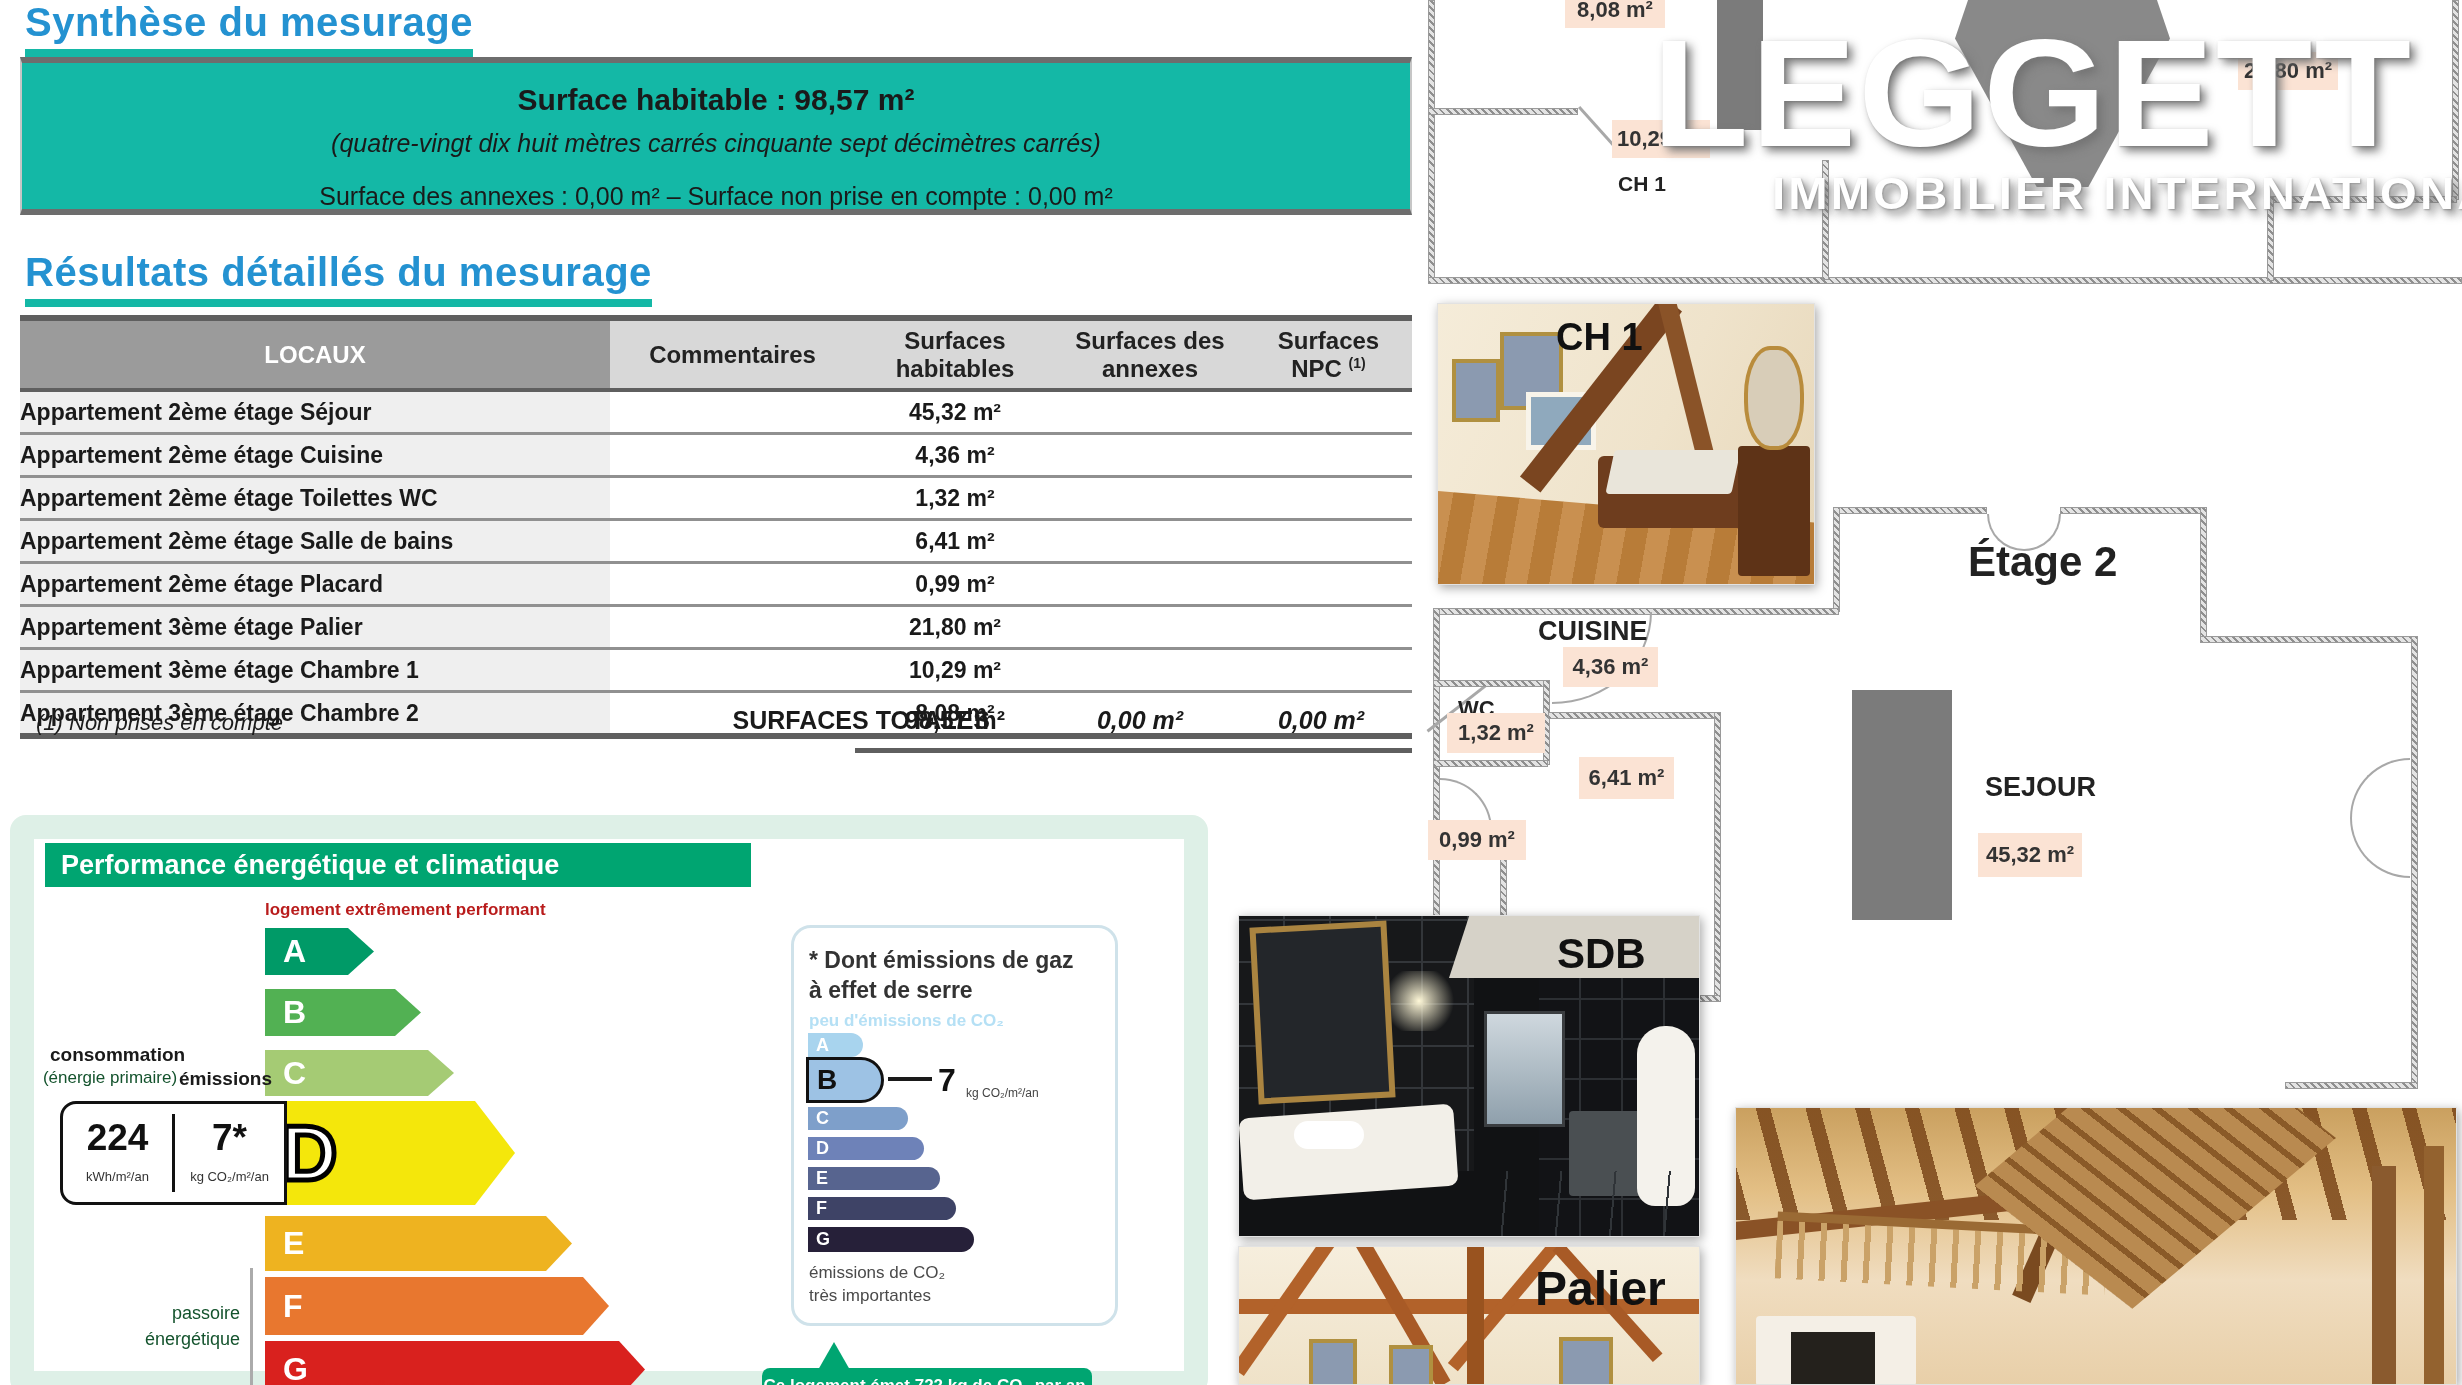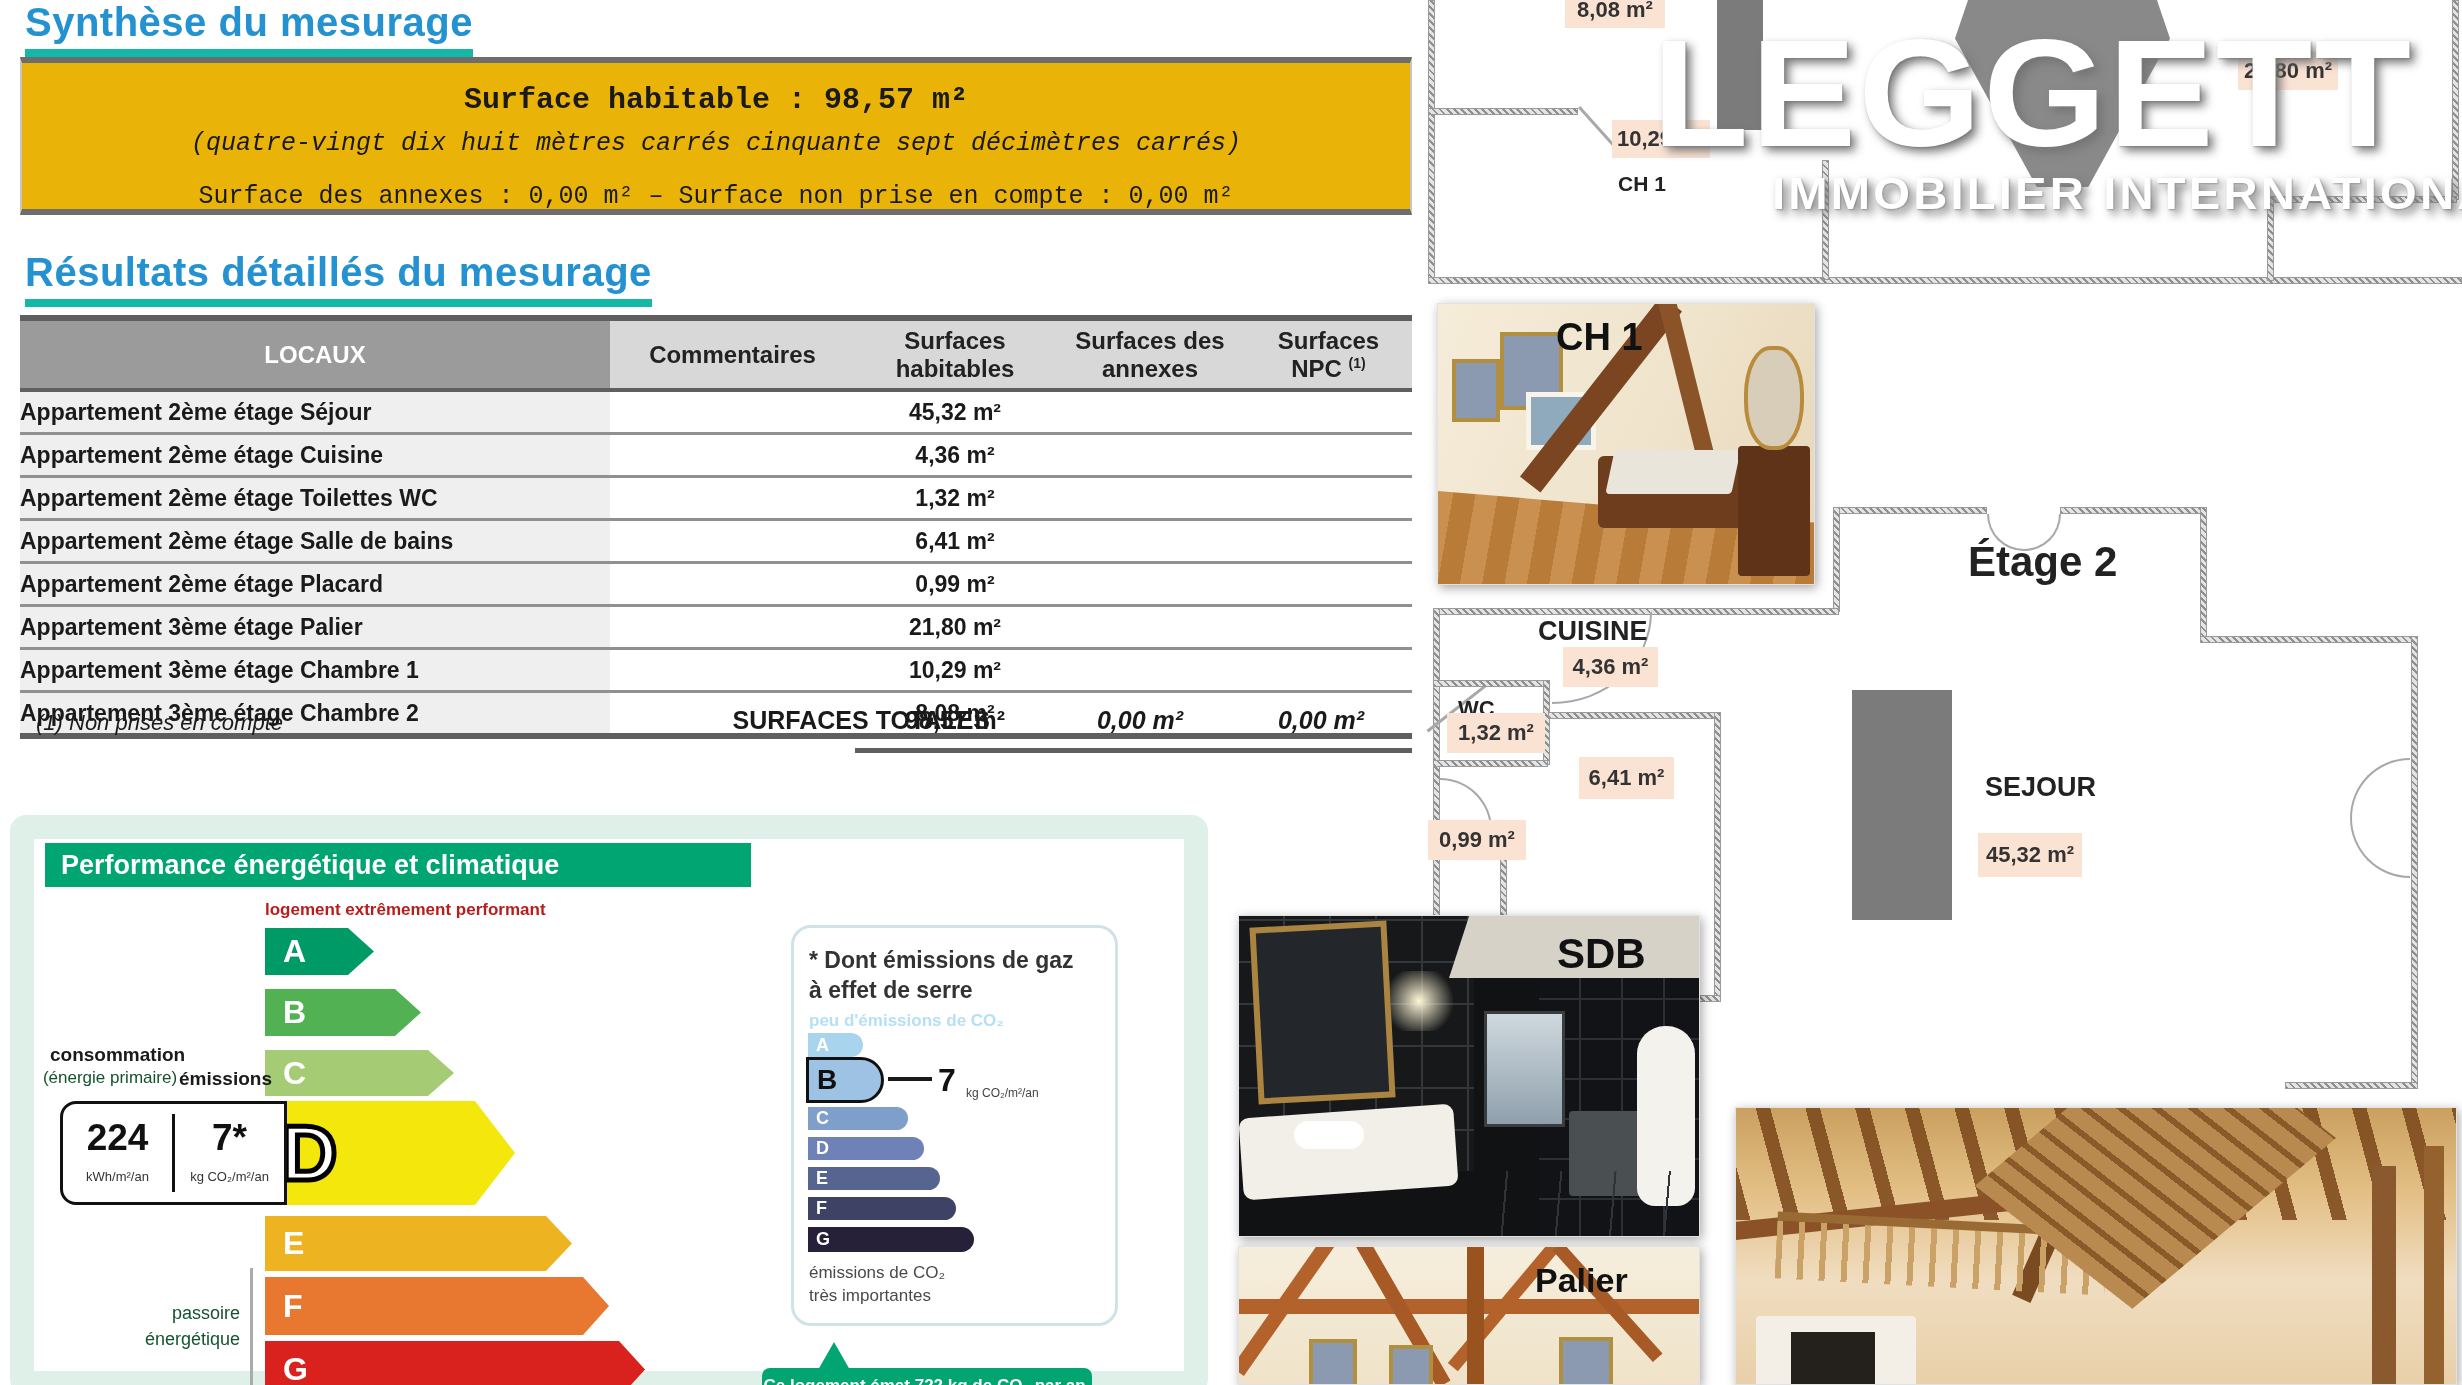--- a/index.html
+++ b/index.html
@@ -3,22 +3,22 @@
 <meta charset="utf-8">
 <style>
   html,body{margin:0;padding:0;background:#fff;}
   #canvas{position:relative;width:2462px;height:1385px;background:#ffffff;overflow:hidden;
           font-family:"Liberation Sans", sans-serif;color:#1a1a1a;}
   .abs{position:absolute;}
   
   .h-blue{font-weight:bold;font-size:40px;color:#2492d1;display:inline-block;
           border-bottom:8px solid #14b8a6;padding-bottom:4px;letter-spacing:0.5px;}
   
-  .sumbox{background:#eab308;border-top:6px solid #6d6d6d;border-bottom:6px solid #6d6d6d;
-          border-left:2px solid #c6c6c6;border-right:2px solid #c6c6c6;text-align:center;box-sizing:border-box;font-family:Liberation Mono, monospace;}
+  .sumbox{background:#14b8a6;border-top:6px solid #6d6d6d;border-bottom:6px solid #6d6d6d;
+          border-left:2px solid #c6c6c6;border-right:2px solid #c6c6c6;text-align:center;box-sizing:border-box;}
   
   table.mes{border-collapse:collapse;table-layout:fixed;width:1392px;border-top:6px solid #5f5f5f;}
   table.mes th{font-size:24px;line-height:1.15;font-weight:bold;border-bottom:4px solid #5f5f5f;padding:6px 4px;}
   th.loc{background:#9b9b9b;color:#fff;}
   th.oth{background:#d8d8d8;color:#222;}
   td.lbl{background:#efefef;font-weight:bold;font-size:23px;padding-left:14px;text-align:left;}
   td.val{font-size:23px;font-weight:bold;text-align:center;}
   table.mes td{border-bottom:3px solid #909090;height:40px;padding:0;}
   tr.last td{border-bottom:6px solid #5f5f5f;}
   
@@ -352,21 +352,21 @@
     <div class="abs" style="left:0;top:0;width:462px;height:139px;background:linear-gradient(#f6eedd,#efe2c8);"></div>
     <div class="beam" style="left:0px;top:52px;width:462px;height:15px;background:#b2622a;"></div>
     <div class="beam" style="left:40px;top:-30px;width:15px;height:170px;background:#b2622a;transform:rotate(35deg);"></div>
     <div class="beam" style="left:150px;top:-40px;width:15px;height:190px;background:#a85a26;transform:rotate(-30deg);"></div>
     <div class="beam" style="left:262px;top:-30px;width:13px;height:170px;background:#b2622a;transform:rotate(40deg);"></div>
     <div class="beam" style="left:362px;top:-20px;width:13px;height:150px;background:#a85a26;transform:rotate(-42deg);"></div>
     <div class="beam" style="left:228px;top:0px;width:17px;height:139px;background:#99531f;"></div>
     <div class="frame" style="left:70px;top:92px;width:40px;height:44px;"></div>
     <div class="frame" style="left:150px;top:98px;width:36px;height:40px;"></div>
     <div class="frame" style="left:320px;top:90px;width:46px;height:48px;"></div>
-    <div class="plabel" style="left:296px;top:14px;font-size:34px;">Palier</div>
+    <div class="plabel" style="left:296px;top:14px;font-size:48px;">Palier</div>
   </div>
 
   <div class="photo" style="left:1735px;top:1107px;width:722px;height:278px;">
     <div class="abs" style="left:0;top:0;width:722px;height:278px;background:linear-gradient(180deg,#caa05f 0%,#e3bf85 30%,#f0ddc0 62%,#e8cfa8 100%);"></div>
     <div class="abs" style="left:0;top:0;width:722px;height:112px;background:repeating-linear-gradient(75deg,rgba(122,70,25,0.85) 0 14px,rgba(0,0,0,0) 14px 48px);"></div>
     <div class="beam" style="left:-10px;top:96px;width:360px;height:18px;transform:rotate(-6deg);"></div>
     <div class="beam" style="left:318px;top:-10px;width:20px;height:210px;background:#7a4a20;transform:rotate(24deg);"></div>
     <div class="abs" style="left:40px;top:112px;width:330px;height:58px;background:repeating-linear-gradient(90deg,#caa268 0 6px,rgba(0,0,0,0) 6px 22px);border-top:9px solid #9a6a34;transform:rotate(3deg);"></div>
     <div class="abs" style="left:400px;top:30px;width:200px;height:260px;background:repeating-linear-gradient(0deg,#b98a50 0 16px,#8a5a28 16px 22px);transform:rotate(38deg) skewX(-12deg);transform-origin:top right;"></div>
     <div class="beam" style="left:636px;top:58px;width:24px;height:220px;background:#8a5a2e;"></div>

